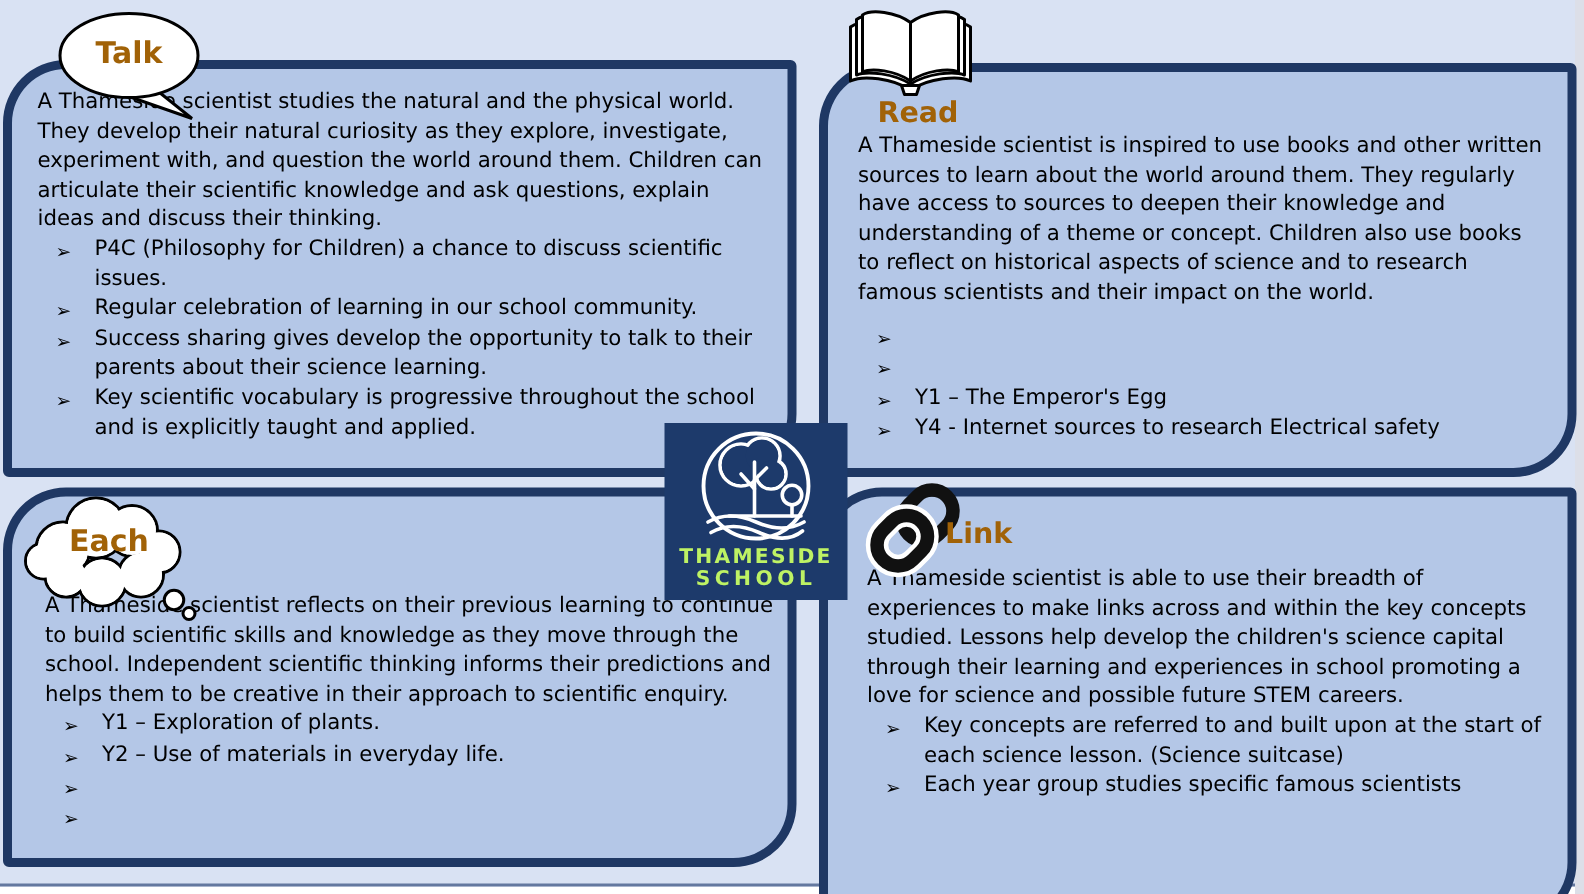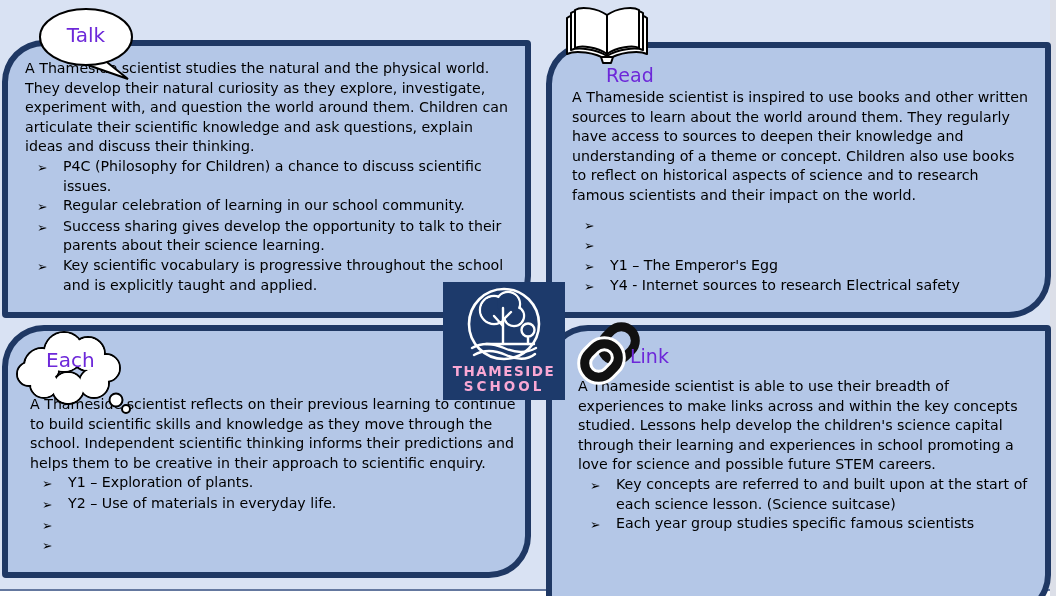--- a/index.html
+++ b/index.html
@@ -21,36 +21,36 @@
   #panel-read  .pc{padding:40px 12px 0 20px;border-radius:16px;}
   #panel-think .pc{padding:64px 8px  0 22px;}
   #panel-link  .pc{padding:46px 12px 0 26px;}
 
   .body-text{margin:0;font-size:14.2px;line-height:19.6px;color:#000;}
   ul.bullets{list-style:none;margin:0;padding:0 0 0 12px;}
   ul.bullets li{display:flex;font-size:14.2px;line-height:19.6px;color:#000;}
   ul.bullets .blt{flex:none;width:26px;font-size:12.5px;padding-top:1px;color:#000;}
   #panel-read ul.bullets{margin-top:9px;}
 
-  .panel-label{position:absolute;z-index:5;color:#6d28d9;font-size:19px;}
+  .panel-label{position:absolute;z-index:5;color:#a16207;font-size:19px;font-weight:bold;}
   #talk-label {left:55px; top:23px; width:62px;text-align:center;font-size:20px;}
-  #read-label {left:606px;top:64px;text-align:center;}
+  #read-label {left:585px;top:64px;text-align:center;}
   #think-label{left:46px; top:348px;font-size:20px;}
   #link-label {left:630px;top:345px;}
 
   .float-icon{position:absolute;z-index:4;}
   #talk-bubble {left:36px; top:5px;}
   #read-book   {left:561px;top:4px;}
   #think-cloud {left:12px; top:326px;}
   #link-chain  {left:574px;top:316px;}
 
   .logo{position:absolute;left:443px;top:282px;width:122px;height:118px;background:#1d3a6b;
         z-index:6;display:flex;flex-direction:column;align-items:center;}
   .logo svg{display:block;}
-  .logo-text{color:#f9a8d4;font-weight:bold;text-align:center;line-height:1.1;}
+  .logo-text{color:#bef264;font-weight:bold;text-align:center;line-height:1.1;}
   .logo-line1{font-size:13.5px;letter-spacing:1.5px;margin-top:-2px;}
   .logo-line2{font-size:13.5px;letter-spacing:3px;}
 </style>
 </head>
 <body>
 
 <div class="stage">
   <div class="slide"></div>
   <div class="edge-strip"></div>
 

